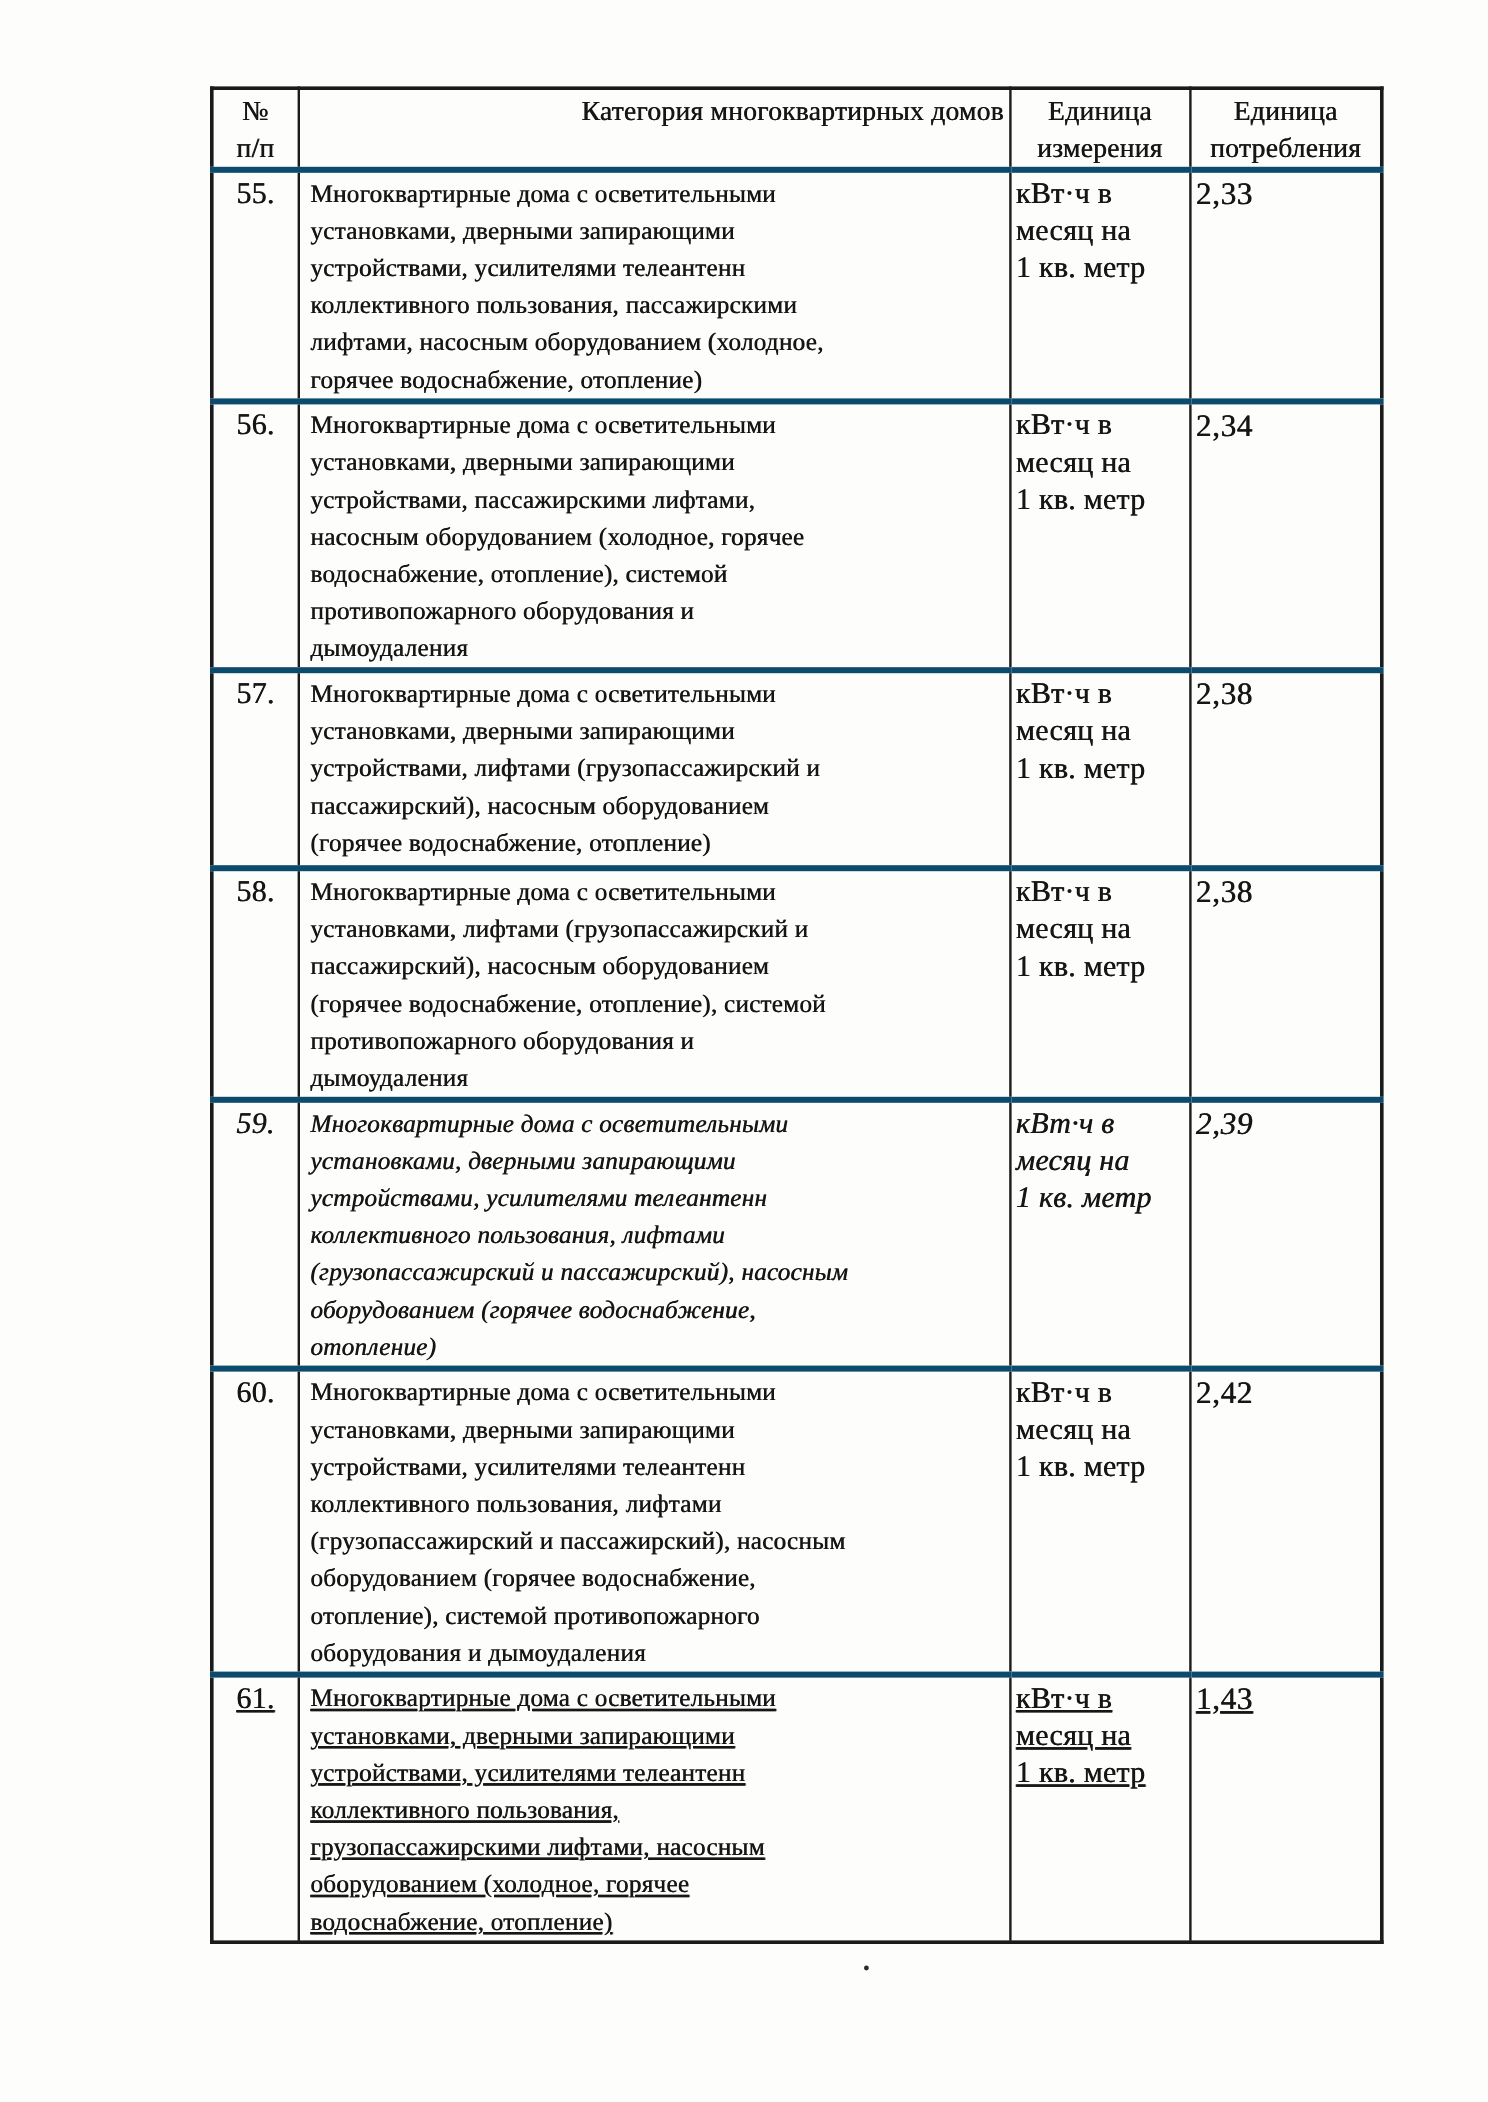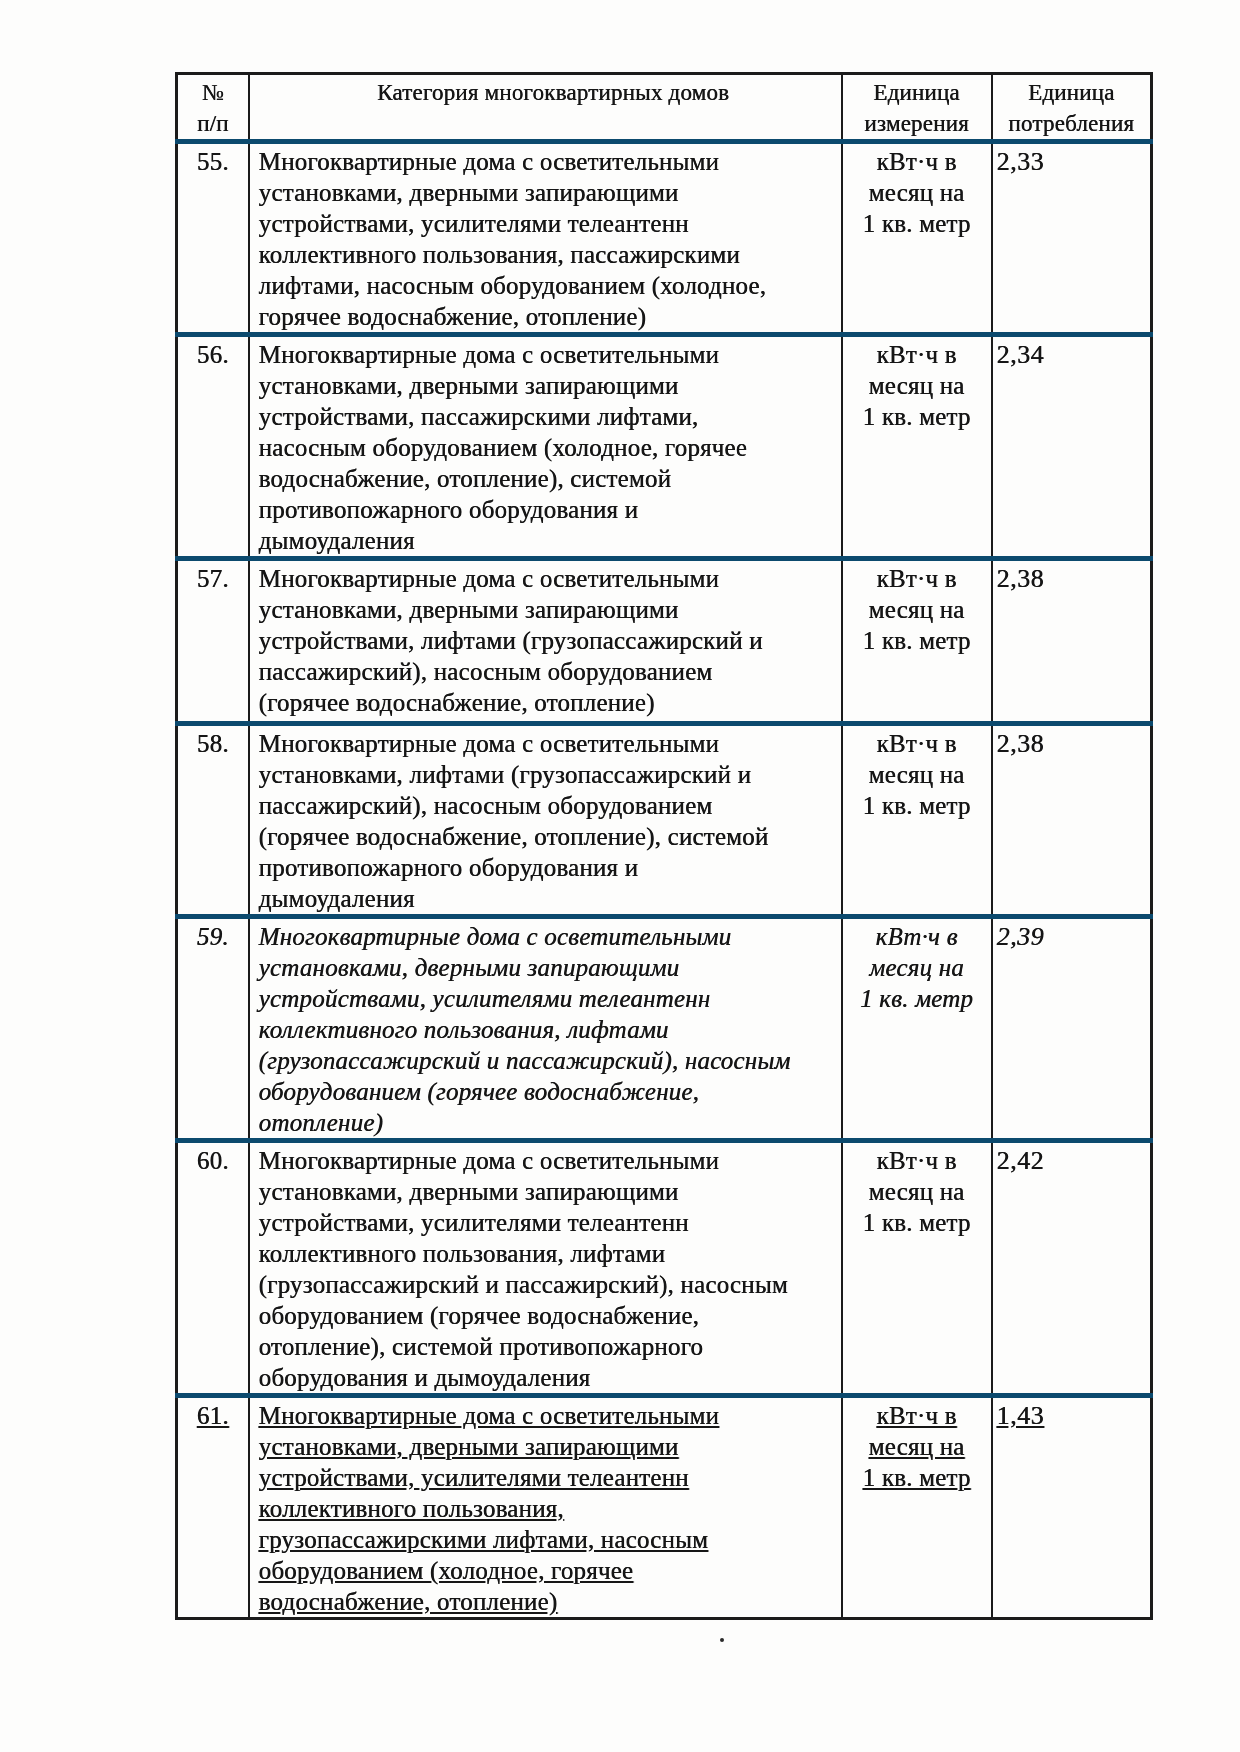--- a/index.html
+++ b/index.html
@@ -49,34 +49,33 @@
   tbody tr:nth-child(1) { height: 190px; }
   tbody tr:nth-child(2) { height: 219px; }
   tbody tr:nth-child(3) { height: 165px; font-family: Liberation Serif, serif; }
   tbody tr:nth-child(4) { height: 181px; }
   tbody tr:nth-child(5) { height: 218px; font-style: italic; }
   tbody tr:nth-child(6) { height: 251px; font-family: Liberation Serif, serif; }
   tbody tr:nth-child(7) { height: 215px; text-decoration: underline; }
 
   th { font-size: 23px; }
   th.h-num, th.h-unit, th.h-norm { text-align: center; }
-  th.h-cat { text-align: center; padding-left: 20px; }
+  th.h-cat { text-align: right; padding-left: 20px; }
 
   td.c-num {
     text-align: center;
     font-size: 25px;
   }
   td.c-cat {
     text-align: left;
-    font-size: 25px;
+    font-size: 21px;
     padding-left: 9px;
     padding-right: 6px;
   }
   td.c-unit {
-    text-align: center;
     font-size: 25px;
   }
   td.c-norm {
     text-align: left;
     font-size: 26px;
     letter-spacing: 0.5px;
   }
   .speck {
     position: absolute;
     left: 720px;

